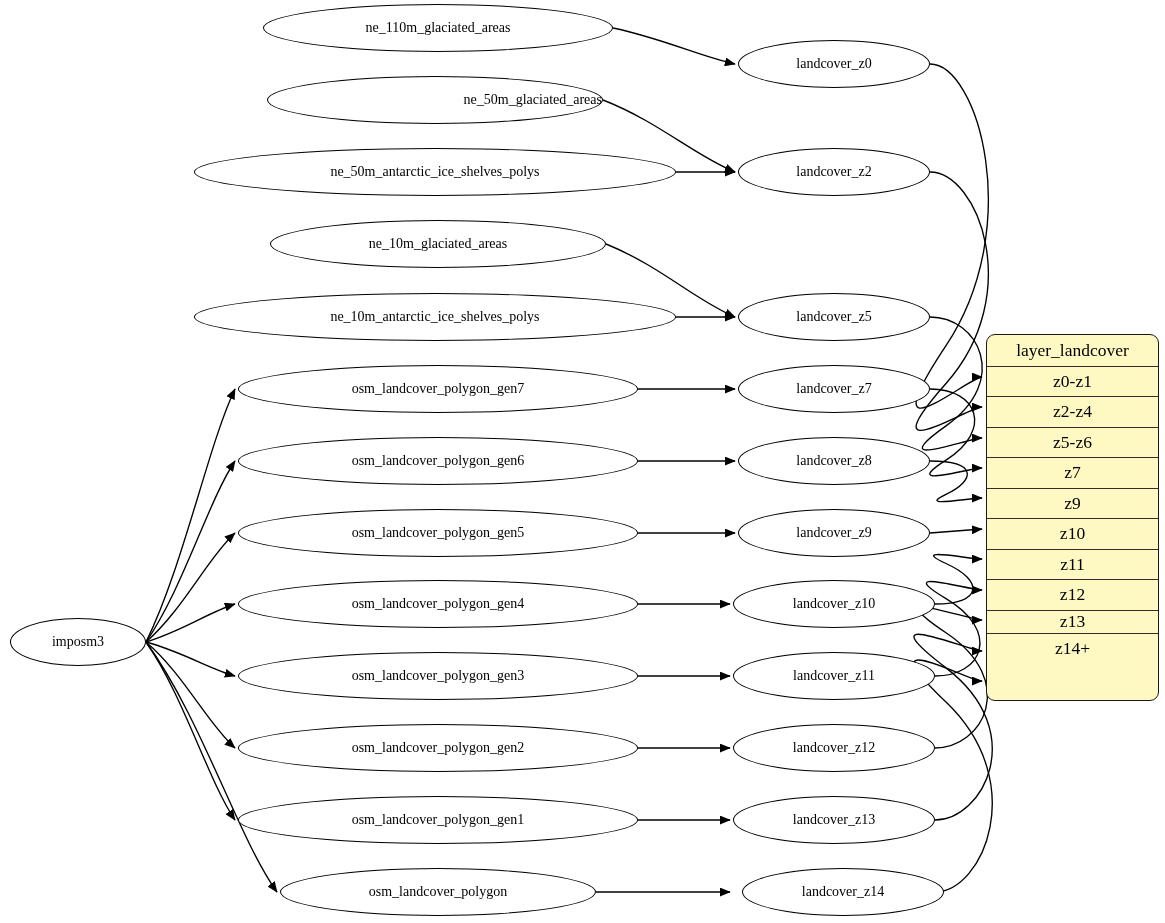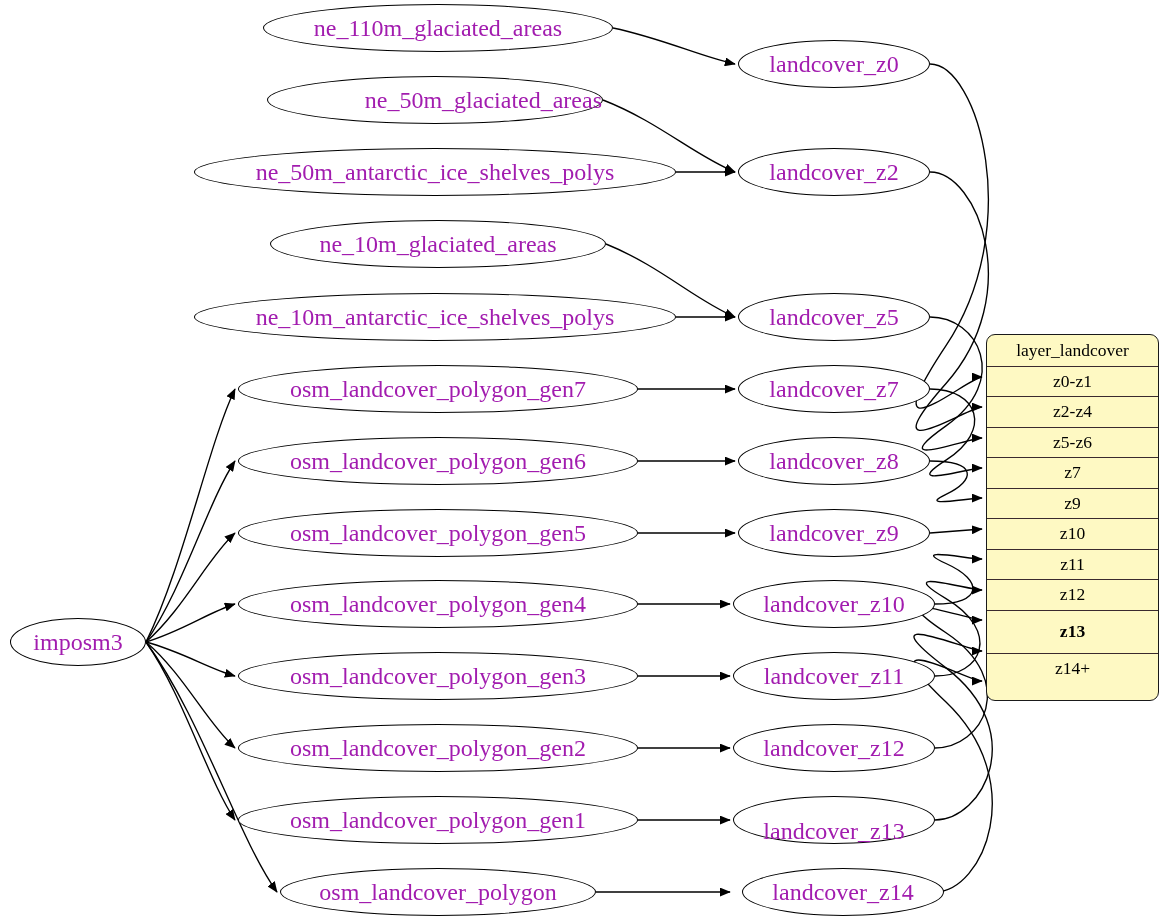--- a/index.html
+++ b/index.html
@@ -1,21 +1,21 @@
 <!DOCTYPE html>
 <html><head>
 <meta charset="utf-8">
 <style>
   html,body{margin:0;padding:0;background:#ffffff;}
   body{width:1165px;height:923px;font-family:"Liberation Serif","DejaVu Serif",serif;}
   #canvas{position:relative;width:1165px;height:923px;overflow:hidden;background:#fff;}
   svg#wires{position:absolute;left:0;top:0;width:1165px;height:923px;}
   .node{position:absolute;display:flex;align-items:center;justify-content:center;
         border:1px solid #000;border-radius:50%/50%;background:#fff;box-sizing:border-box;}
-  .node .lbl{font-size:24px;color:#a21caf;line-height:1;white-space:nowrap;}
+  .node .lbl{font-size:14px;color:#000000;line-height:1;white-space:nowrap;}
   .table-node{position:absolute;border:1px solid #1a1a1a;border-radius:9px;
         background:#ffb0bc;box-sizing:border-box;overflow:hidden;}
   .trow{display:flex;align-items:center;justify-content:center;
         border-top:1.3px solid #3a2a2e;box-sizing:border-box;}
   .trow.head{border-top:none;}
   .trow span{font-size:17.5px;color:#000;line-height:1;white-space:nowrap;}
 </style>
 </head>
 <body>
 
@@ -132,21 +132,21 @@
       </div>
       <div class="node" style="left: 733px; top: 580px; width: 202px; height: 48px;">
         <span class="lbl">landcover_z10</span>
       </div>
       <div class="node" style="left: 733px; top: 652px; width: 202px; height: 48px;">
         <span class="lbl">landcover_z11</span>
       </div>
       <div class="node" style="left: 733px; top: 724px; width: 202px; height: 48px;">
         <span class="lbl">landcover_z12</span>
       </div>
-      <div class="node" style="left: 733px; top: 796px; width: 202px; height: 48px; align-items: flex-end;">
+      <div class="node" style="left: 733px; top: 796px; width: 202px; height: 48px;">
         <span class="lbl">landcover_z13</span>
       </div>
       <div class="node" style="left: 742px; top: 868px; width: 202px; height: 48px;">
         <span class="lbl">landcover_z14</span>
       </div>
     </div>
 
   <div class="table-node" id="layer-table" style="left: 986px; top: 334px; width: 173px; height: 367px; background: #fef9c3; border-color: rgb(26, 26, 26);">
       <div class="trow head" style="height: 30.5px;">
         <span>layer_landcover</span>
@@ -168,21 +168,21 @@
       </div>
       <div class="trow" style="height: 30.5px;">
         <span>z10</span>
       </div>
       <div class="trow" style="height: 30.5px;">
         <span>z11</span>
       </div>
       <div class="trow" style="height: 30.5px;">
         <span>z12</span>
       </div>
-      <div class="trow" style="height: 43px; font-weight: bold;">
+      <div class="trow" style="height: 23px;">
         <span>z13</span>
       </div>
       <div class="trow" style="height: 30.5px;">
         <span>z14+</span>
       </div>
     </div>
 
 </div>
 
 </body></html>

